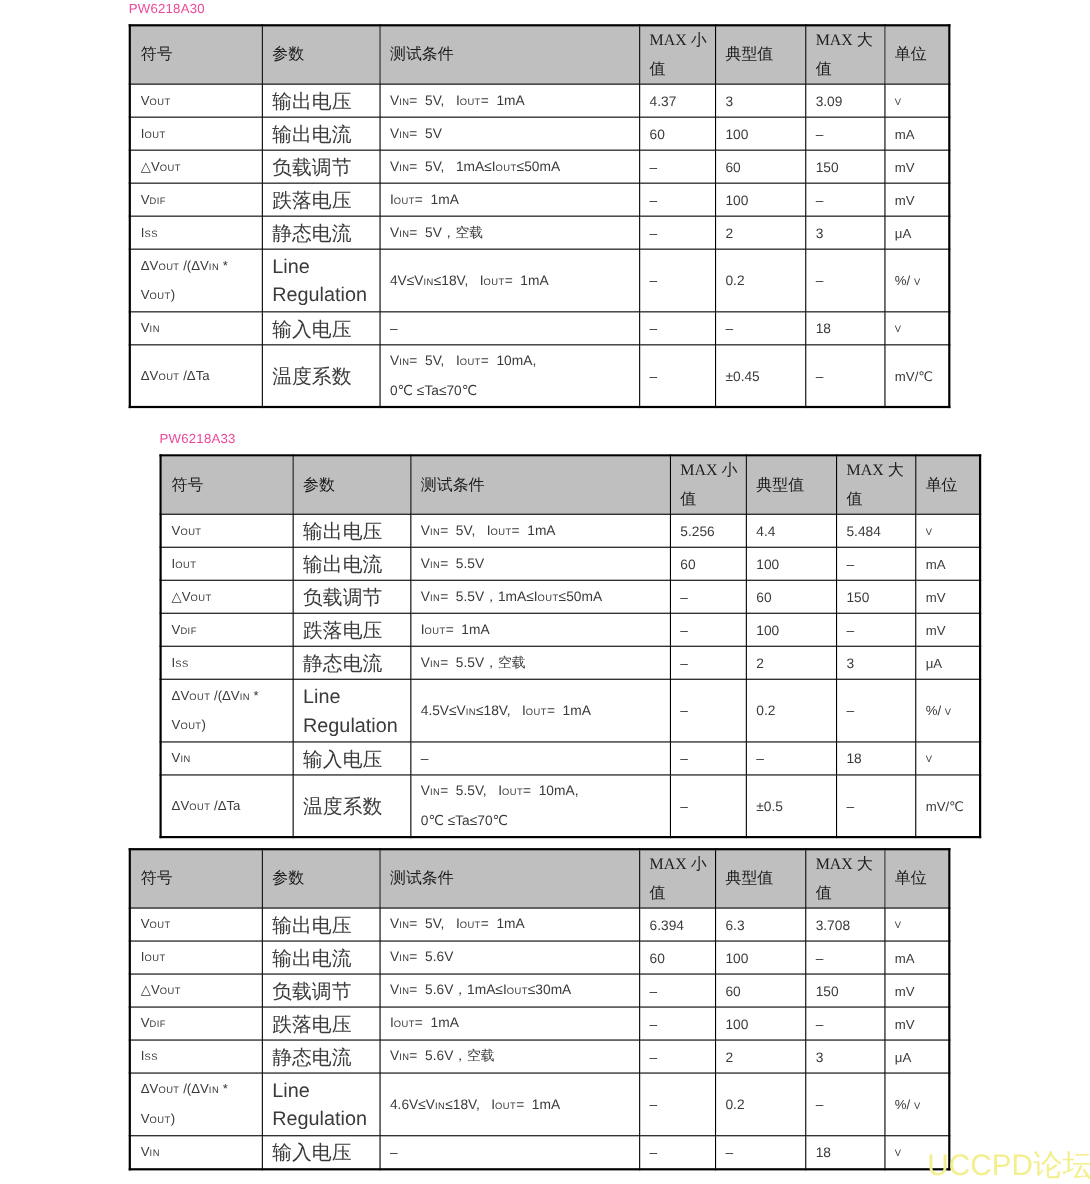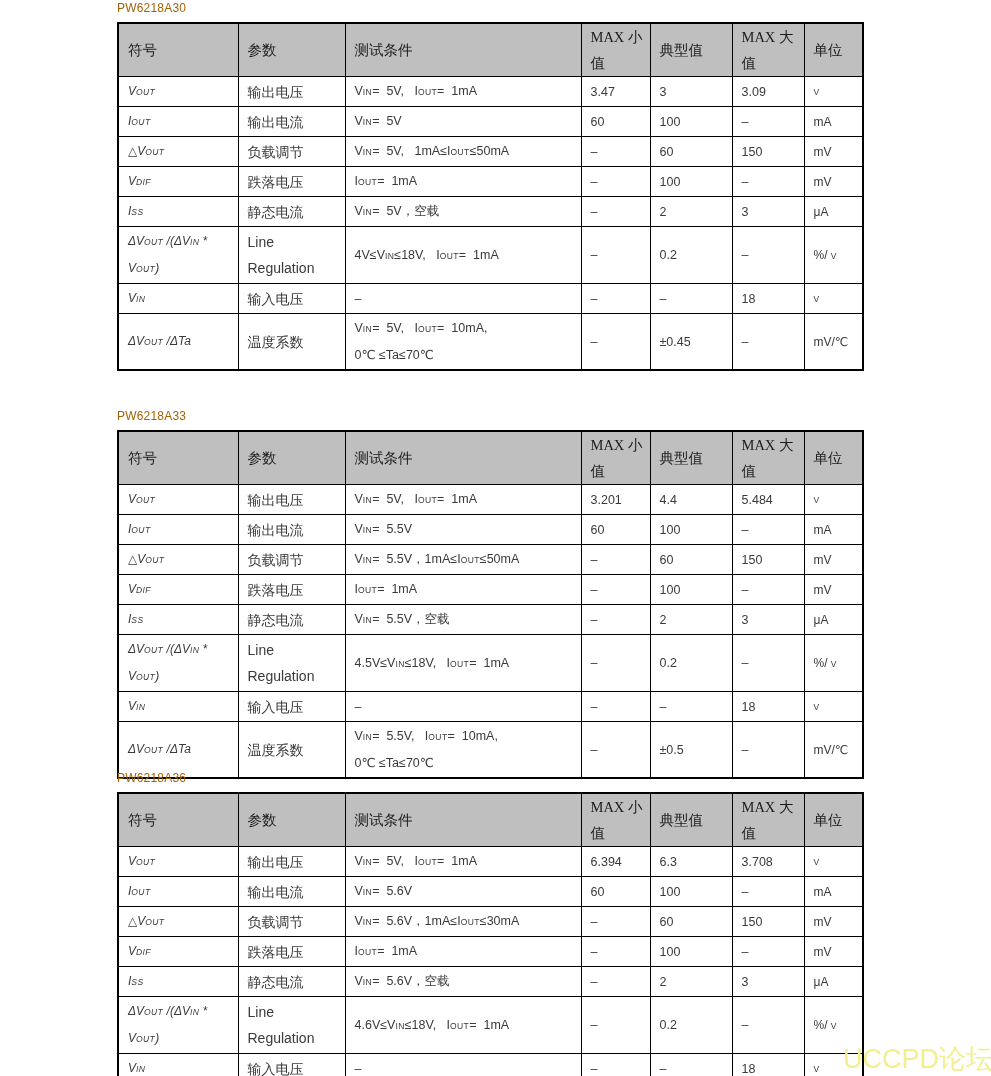--- a/index.html
+++ b/index.html
@@ -7,21 +7,21 @@
     position:relative;
     width:991px;height:1076px;
     background:#ffffff;
     font-family:"Liberation Sans","DejaVu Sans",sans-serif;
     color:#373737;
     overflow:hidden;
   }
   .sect{position:absolute;left:117px;}
   .tbl-title{
     font-size:12px;line-height:14px;margin:0 0 7px 0;
-    color:#a16207;font-weight:400;letter-spacing:0.2px;
+    color:#ec4899;font-weight:400;letter-spacing:0.2px;
   }
   table.spec{
     border-collapse:collapse;
     table-layout:fixed;
     border:2px solid #000;
     padding-left:28px;
   }
   table.spec th, table.spec td{
     border:1px solid #000;
     vertical-align:middle;
@@ -39,22 +39,22 @@
     padding:0 6px 0 9px;
     color:#1c1c1c;
   }
   table.spec tbody td{
     line-height:26px;
     height:26px;
     padding:1px 6px 1px 9px;
     color:#3a3a3a;
   }
   
-  td.c0{font-size:12px;font-style:italic;}
-  td.c1{font-size:14px;}
+  td.c0{font-size:12px;}
+  td.c1{font-size:18px;}
   td.c2{font-size:12.5px;}
   td.c3,td.c4,td.c5{font-size:12.5px;}
   td.c6{font-size:12px;}
   .sc{font-size:8.5px;letter-spacing:0.4px;}
   .watermark{
     position:absolute;
     left:843px;top:1044px;
     font-size:27px;line-height:30px;
     font-weight:500;
     color:#f3ef8e;
@@ -88,21 +88,21 @@
             <th class="c4">典型值</th>
             <th class="c5">MAX 大值</th>
             <th class="c6">单位</th>
           </tr>
         </thead>
         <tbody>
           <tr>
             <td class="c0">V<span class="sc">OUT</span></td>
             <td class="c1">输出电压</td>
             <td class="c2">V<span class="sc">IN</span>=  5V,   I<span class="sc">OUT</span>=  1mA</td>
-            <td class="c3">3.47</td>
+            <td class="c3">4.37</td>
             <td class="c4">3</td>
             <td class="c5">3.09</td>
             <td class="c6"><span class="sc">V</span></td>
           </tr>
           <tr>
             <td class="c0">I<span class="sc">OUT</span></td>
             <td class="c1">输出电流</td>
             <td class="c2">V<span class="sc">IN</span>=  5V</td>
             <td class="c3">60</td>
             <td class="c4">100</td>
@@ -160,21 +160,21 @@
             <td class="c2">V<span class="sc">IN</span>=  5V,   I<span class="sc">OUT</span>=  10mA,<br>0℃ ≤Ta≤70℃</td>
             <td class="c3">–</td>
             <td class="c4">±0.45</td>
             <td class="c5">–</td>
             <td class="c6">mV/℃</td>
           </tr>
         </tbody>
       </table>
   </div>
 
-  <div class="sect" style="top:409px;">
+  <div class="sect" style="top:392px;margin-left:28px;">
     <p class="tbl-title">PW6218A33</p>
     <table class="spec">
         <colgroup>
           <col style="width: 120px;">
           <col style="width: 107px;">
           <col style="width: 236px;">
           <col style="width: 69px;">
           <col style="width: 82px;">
           <col style="width: 72px;">
           <col style="width: 59px;">
@@ -188,21 +188,21 @@
             <th class="c4">典型值</th>
             <th class="c5">MAX 大值</th>
             <th class="c6">单位</th>
           </tr>
         </thead>
         <tbody>
           <tr>
             <td class="c0">V<span class="sc">OUT</span></td>
             <td class="c1">输出电压</td>
             <td class="c2">V<span class="sc">IN</span>=  5V,   I<span class="sc">OUT</span>=  1mA</td>
-            <td class="c3">3.201</td>
+            <td class="c3">5.256</td>
             <td class="c4">4.4</td>
             <td class="c5">5.484</td>
             <td class="c6"><span class="sc">V</span></td>
           </tr>
           <tr>
             <td class="c0">I<span class="sc">OUT</span></td>
             <td class="c1">输出电流</td>
             <td class="c2">V<span class="sc">IN</span>=  5.5V</td>
             <td class="c3">60</td>
             <td class="c4">100</td>
@@ -261,21 +261,20 @@
             <td class="c3">–</td>
             <td class="c4">±0.5</td>
             <td class="c5">–</td>
             <td class="c6">mV/℃</td>
           </tr>
         </tbody>
       </table>
   </div>
 
   <div class="sect" style="top:771px;">
-    <p class="tbl-title">PW6218A36</p>
     <table class="spec">
         <colgroup>
           <col style="width: 120px;">
           <col style="width: 107px;">
           <col style="width: 236px;">
           <col style="width: 69px;">
           <col style="width: 82px;">
           <col style="width: 72px;">
           <col style="width: 59px;">
         </colgroup>

